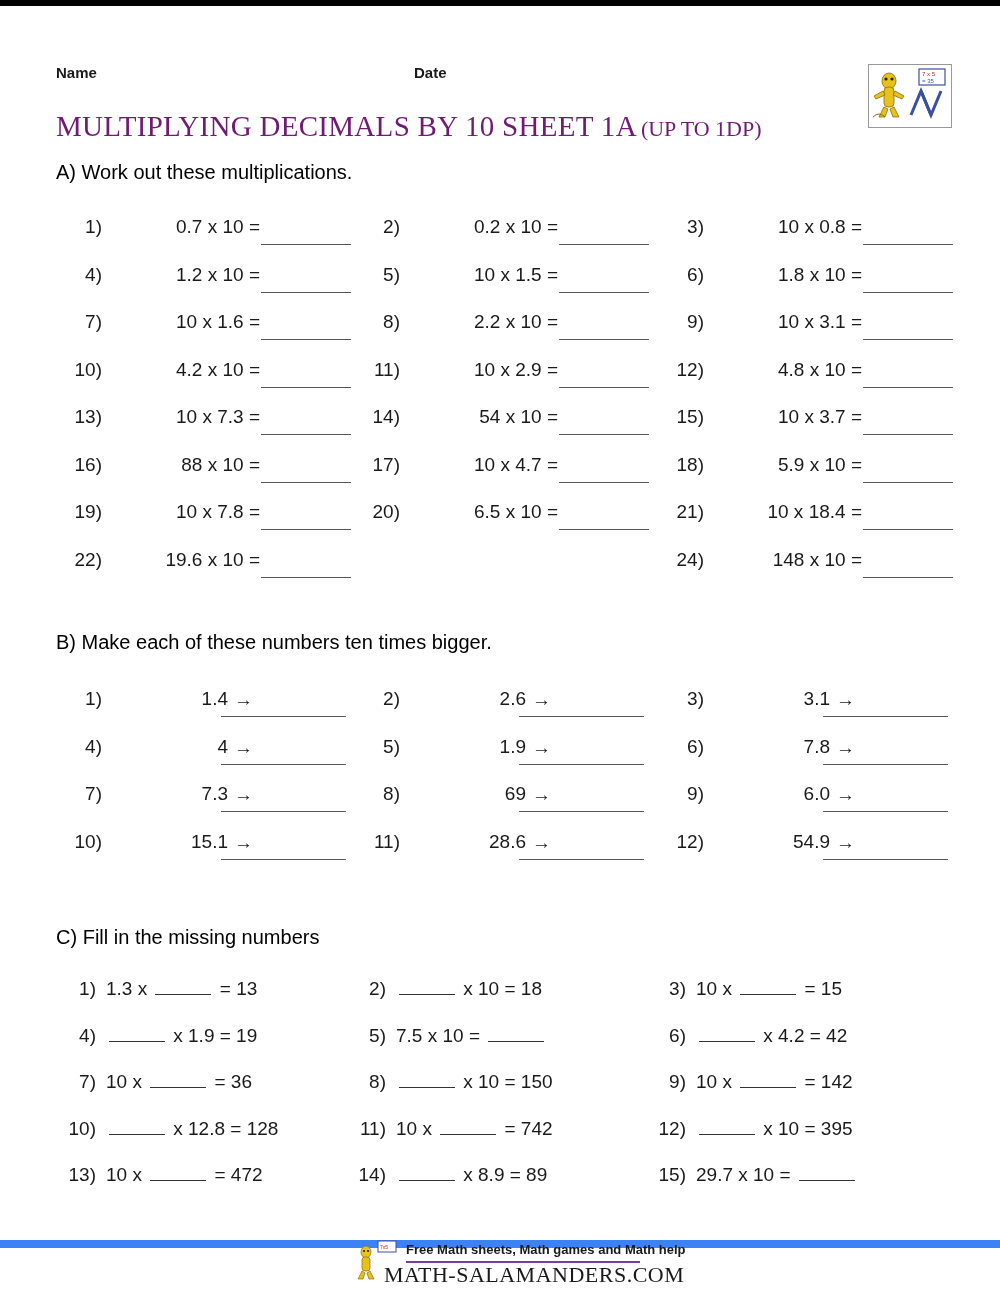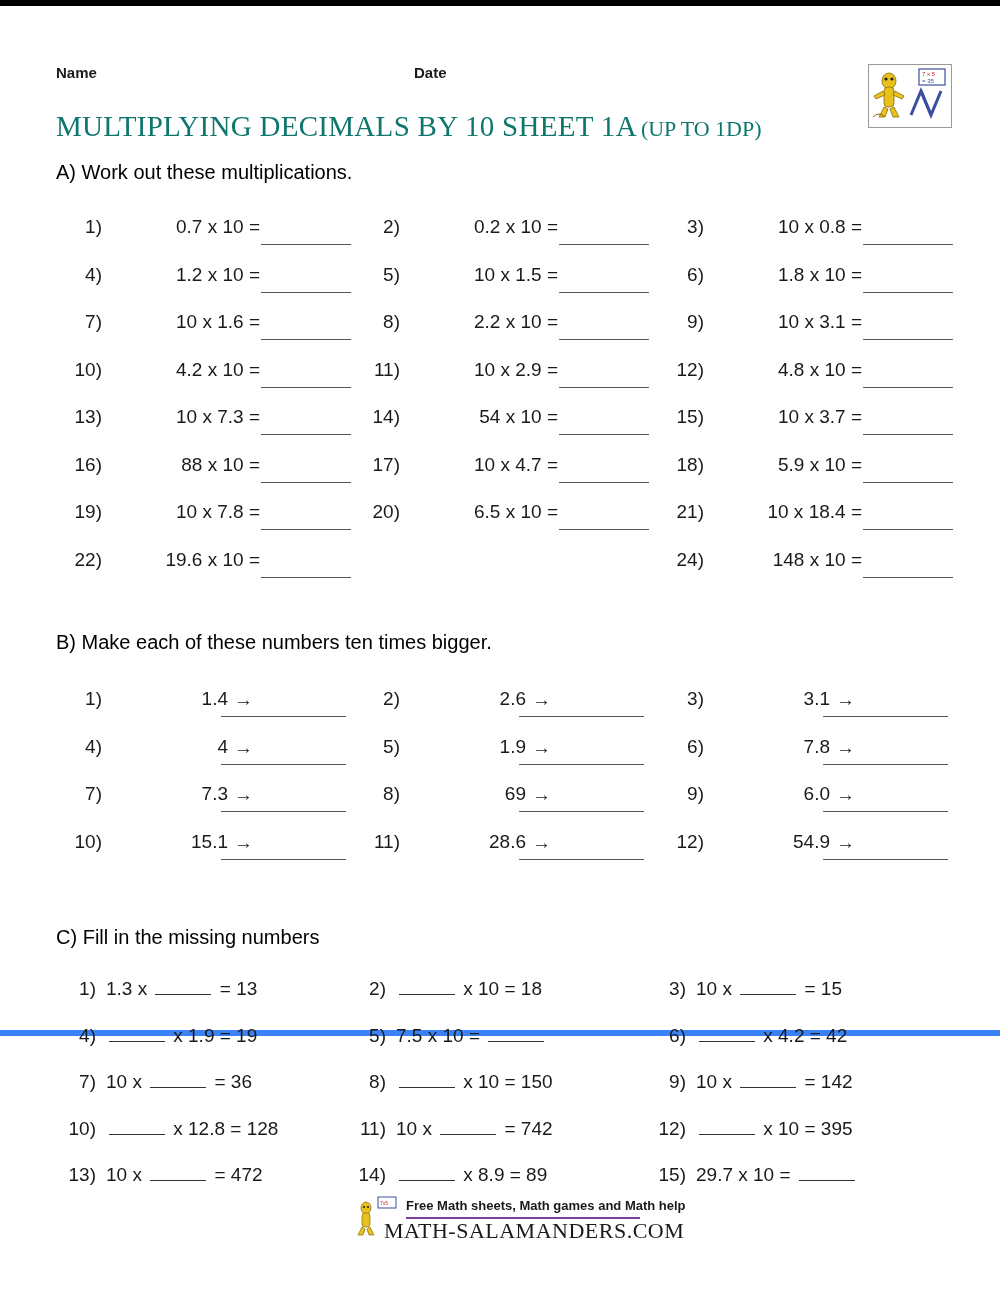--- a/index.html
+++ b/index.html
@@ -12,24 +12,24 @@
     background: #ffffff;
     font-family: "Liberation Sans", sans-serif;
     color: #1a1a1a;
     position: relative;
     overflow: hidden;
   }
   .page {
     position: absolute;
     left: 0; top: 0;
     width: 1000px;
-    height: 1036px;
+    height: 1248px;
     box-sizing: border-box;
     border-top: 6px solid #000000;
-    border-bottom: 6px solid #3b82f6;
+    border-bottom: 8px solid #3b82f6;
   }
   .inner {
     position: absolute;
     left: 56px;
     top: 0;
     width: 896px;
     height: 1294px;
   }
   
   .hdr {
@@ -55,21 +55,21 @@
     background: #ffffff;
     overflow: hidden;
   }
   .logo svg { display: block; }
 
   .title {
     position: absolute;
     top: 104px;
     left: 0;
     width: 896px;
-    color: #0f766e;
+    color: #701a75;
     font-family: "Liberation Serif", serif;
     white-space: nowrap;
   }
   .title .main {
     font-size: 29px;
     letter-spacing: 0.3px;
   }
   .title .sub {
     font-size: 22px;
   }
@@ -167,21 +167,21 @@
     width: 56px;
     height: 15px;
     margin: 0 3px;
     vertical-align: baseline;
   }
 
   
   .footer {
     position: absolute;
     left: 0;
-    top: 1176px;
+    top: 1220px;
     width: 896px;
     text-align: center;
   }
   .footer-inner {
     display: inline-block;
     position: relative;
     text-align: left;
     width: 300px;
   }
   .footer .f-logo {

